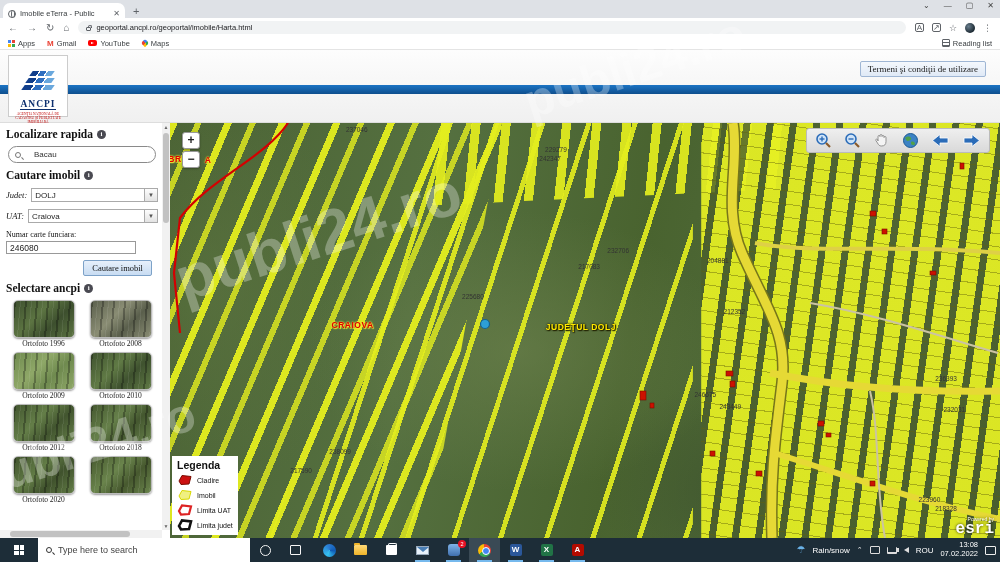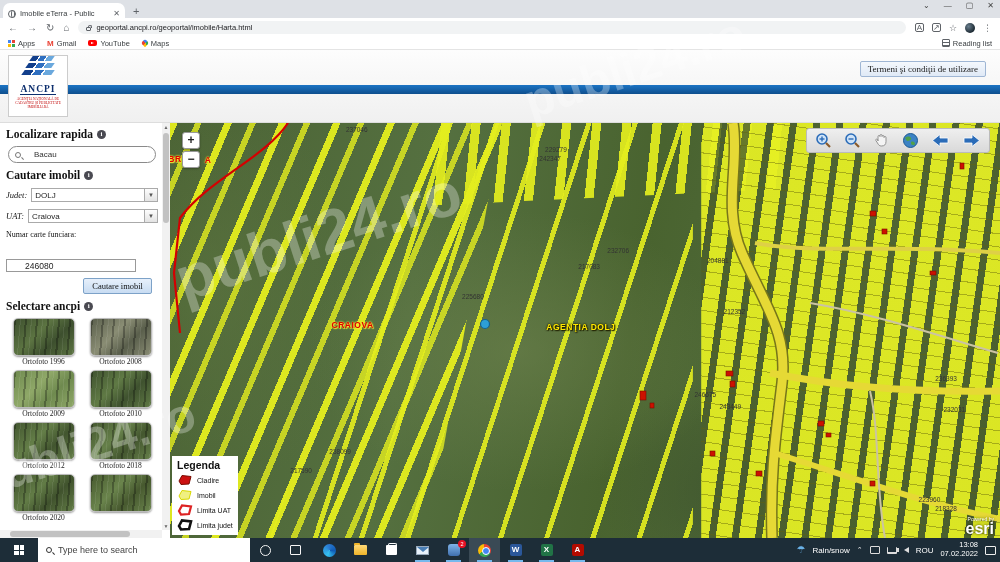--- a/index.html
+++ b/index.html
@@ -32,21 +32,21 @@
   .gmail-m { color:#ea4335; font-weight:bold; font-size:8px; }
   .yt { width:9px; height:6px; background:#ff0000; border-radius:2px; position:relative; }
   .yt::before { content:""; position:absolute; left:3px; top:1.5px; border-left:3px solid #fff; border-top:1.5px solid transparent; border-bottom:1.5px solid transparent; }
   .maps-pin { width:6px; height:6px; background:conic-gradient(#4285f4 0 25%, #34a853 0 50%, #fbbc05 0 75%, #ea4335 0); border-radius:50% 50% 50% 0; transform:rotate(-45deg); }
   .bm-spacer { flex:1; }
   .rl-ico { width:8px; height:8px; border:1px solid #5f6368; border-radius:1px; background:linear-gradient(#fff 0 2px, #5f6368 2px 3px, #fff 3px 5px, #5f6368 5px 6px, #fff 0); }
 
   
   .site-header { height:73px; background:linear-gradient(#fdfdfd, #f0f0f0); position:relative; border-bottom:1px solid #ddd; }
   .blue-bar { position:absolute; left:0; right:0; top:35px; height:9px; background:linear-gradient(#1c74c4, #0f4f8e); }
-  .logo-box { position:absolute; left:8px; top:5px; width:60px; height:62px; background:#fff; border:1px solid #ccc; z-index:2; text-align:center; padding-top:0; }
+  .logo-box { position:absolute; left:8px; top:5px; width:60px; height:62px; background:#fff; border:1px solid #ccc; z-index:2; text-align:center; padding-top:15px; }
   .logo-stripes { width:30px; height:22px; margin:0 auto; display:flex; flex-direction:column; gap:2px; align-items:flex-end; }
   .logo-stripes i { height:5px; background:linear-gradient(90deg,#123f8c 0 30%, #fff 30% 36%, #2f6fc0 36% 64%, #fff 64% 70%, #6aa8dd 70%); transform:skewX(-35deg); }
   .logo-stripes i:nth-child(1){width:22px;} .logo-stripes i:nth-child(2){width:26px;} .logo-stripes i:nth-child(3){width:30px;}
   .logo-acronym { font-family:"Liberation Serif",serif; font-weight:bold; color:#0d2f6e; font-size:9.5px; letter-spacing:1px; border-bottom:1px solid #0d2f6e; display:inline-block; margin-top:2px; }
   .logo-sub { font-size:3.5px; color:#c00000; font-family:"Liberation Serif",serif; line-height:1.2; margin-top:1px; padding:0 2px; }
   .terms-btn { position:absolute; right:14px; top:11px; font-family:"Liberation Serif",serif; font-size:9px; color:#1a1a1a; background:linear-gradient(#f4f8fd,#dfe9f6); border:1px solid #9fb6d4; border-radius:2px; padding:2px 7px; }
 
   
   .app-row { display:flex; height:415px; position:relative; }
 
@@ -59,21 +59,21 @@
   .search-box { margin:6px 2px 2px 2px; height:17px; border:1px solid #8a8a8a; border-radius:9px; display:flex; align-items:center; padding:0 6px; gap:13px; background:#fff; }
   .mag { width:6px; height:6px; border:1.2px solid #777; border-radius:50%; position:relative; flex:none; }
   .mag::after { content:""; position:absolute; left:5px; top:5px; width:3px; height:1.2px; background:#777; transform:rotate(45deg); }
   .search-val { font-size:8px; color:#333; }
   .field-row { display:flex; align-items:center; gap:4px; margin-top:7px; }
   .field-label { font-family:"Liberation Serif",serif; font-size:8.5px; color:#111; flex:none;font-style:italic; }
   .select { flex:1; height:14px; border:1px solid #aaa; background:#fff; display:flex; align-items:center; }
   .select-val { flex:1; font-size:8px; color:#222; padding-left:3px; }
   .select-arrow { width:13px; height:100%; background:linear-gradient(#fdfdfd,#e3e3e3); border-left:1px solid #aaa; font-size:6px; color:#555; text-align:center; line-height:13px; }
   .cf-label { font-family:"Liberation Serif",serif; font-size:8px; color:#111; margin-top:7px; }
-  .cf-input { margin-top:20px; width:130px; height:13px; border:1px solid #999; font-size:8.5px; color:#222; padding-left:18px; line-height:12px; background:#fff; }
+  .cf-input { margin-top:2px; width:130px; height:13px; border:1px solid #999; font-size:8.5px; color:#222; padding-left:3px; line-height:12px; background:#fff; }
   .search-btn-row { display:flex; justify-content:flex-end; margin:6px 6px 0 0; }
   .imobil-btn { font-family:"Liberation Serif",serif; font-size:8.5px; color:#111; background:linear-gradient(#e7f0fb,#c8dcf2); border:1px solid #7da2c8; border-radius:2px; padding:2px 8px; }
   .thumb-grid { display:grid; grid-template-columns:1fr 1fr; gap:4px 2px; margin-top:6px; }
   .thumb-item { text-align:center; }
   .thumb { width:62px; height:38px; margin:0 auto; border-radius:5px; border:1px solid #bbb; box-shadow:0 1px 2px rgba(0,0,0,.4); background:linear-gradient(135deg, var(--t1), var(--t2) 40%, var(--t1) 65%, var(--t2)); position:relative; overflow:hidden; }
   .thumb::after { content:""; position:absolute; inset:0; background:repeating-linear-gradient(95deg, rgba(0,0,0,.28) 0 2px, transparent 2px 6px, rgba(255,255,255,.08) 6px 7px, transparent 7px 11px); }
   .thumb-label { font-family:"Liberation Serif",serif; font-size:7.5px; color:#222; margin-top:1px; }
   .sb-vscroll { position:absolute; right:0; top:0; width:8px; bottom:8px; background:#f1f1f1; }
   .sb-vscroll .thumb-bar { position:absolute; top:10px; left:1px; width:6px; height:90px; background:#c2c2c2; border-radius:3px; }
   .sb-vscroll .arr { position:absolute; left:0; width:8px; font-size:5px; color:#666; text-align:center; }
@@ -109,21 +109,21 @@
   .zoom-btn + .zoom-btn { margin-top:2px; }
   .map-toolbar { position:absolute; right:10px; top:5px; z-index:10; background:linear-gradient(#efefef,#d9d9d9); border:1px solid #bbb; border-radius:3px; padding:3px 8px; display:flex; gap:12px; align-items:center; }
   .map-toolbar svg { display:block; }
   .legend { position:absolute; left:2px; bottom:3px; z-index:10; width:66px; background:#fff; padding:3px 4px 4px 5px; }
   .legend-title { font-size:10.5px; font-weight:bold; color:#111; }
   .legend-item { display:flex; align-items:center; gap:4px; margin-top:3px; }
   .legend-item svg { flex:none; }
   .legend-label { font-size:7px; color:#111; }
   .esri { position:absolute; right:6px; bottom:2px; z-index:10; text-align:right; color:#fff; text-shadow:0 0 3px rgba(0,0,0,.8); }
   .esri .powered { font-size:5px; }
-  .esri .brand { font-size:16px; font-weight:bold; font-family:Liberation Sans, sans-serif; line-height:.9; }
+  .esri .brand { font-size:16px; font-weight:bold; font-family:Liberation Mono, monospace; line-height:.9; }
 
   
   .taskbar { height:24px; background:#1d2d38; display:flex; align-items:stretch; color:#fff; position:relative; }
   .start { width:38px; display:flex; align-items:center; justify-content:center; }
   .win-logo { width:10px; height:10px; display:grid; grid-template-columns:1fr 1fr; gap:1px; }
   .win-logo i { background:#fff; }
   .tb-search { width:212px; background:#fff; display:flex; align-items:center; gap:6px; padding:0 8px; color:#555; }
   .tb-search .mag { border-color:#333; } .tb-search .mag::after { background:#333; }
   .tb-search span { font-size:9px; color:#444; }
   .tb-btn { width:30px; display:flex; align-items:center; justify-content:center; }
@@ -363,21 +363,21 @@
     </svg>
 
     <div>
 
         <span class="map-label" style="left: 0.6%; top: 8.6%; color: rgb(224, 0, 0); --glow: #f5e935;">BR</span>
 
         <span class="map-label" style="left: 4.6%; top: 8.8%; color: rgb(224, 0, 0); --glow: #f5e935;">A</span>
 
         <span class="map-label" style="left: 22%; top: 48.7%; color: rgb(224, 0, 0); --glow: #f5e935;">CRAIOVA</span>
 
-        <span class="map-label" style="left: 49.5%; top: 49.2%; color: rgb(255, 232, 0); --glow: #222200;">AGENŢIA DOLJ</span>
+        <span class="map-label" style="left: 49.5%; top: 49.2%; color: rgb(255, 232, 0); --glow: #222200;">JUDEŢUL DOLJ</span>
       </div>
     <div>
 
         <span class="parcel-label" style="left: 22.5%; top: 1.5%;">237046</span>
 
         <span class="parcel-label" style="left: 46.5%; top: 6.2%;">229279</span>
 
         <span class="parcel-label" style="left: 45.8%; top: 8.4%;">242347</span>
 
         <span class="parcel-label" style="left: 54%; top: 30.5%;">232706</span>

